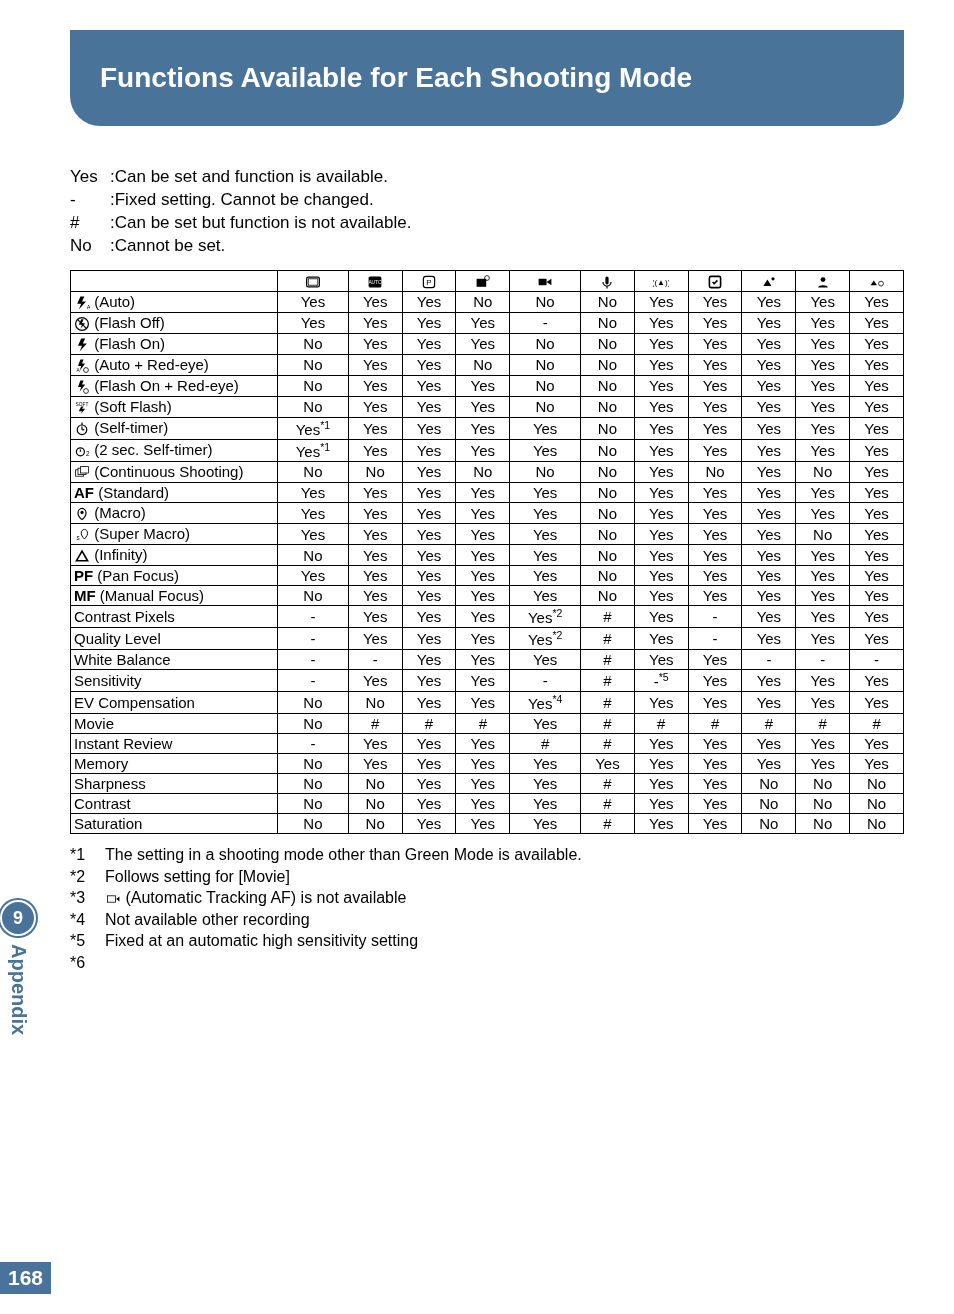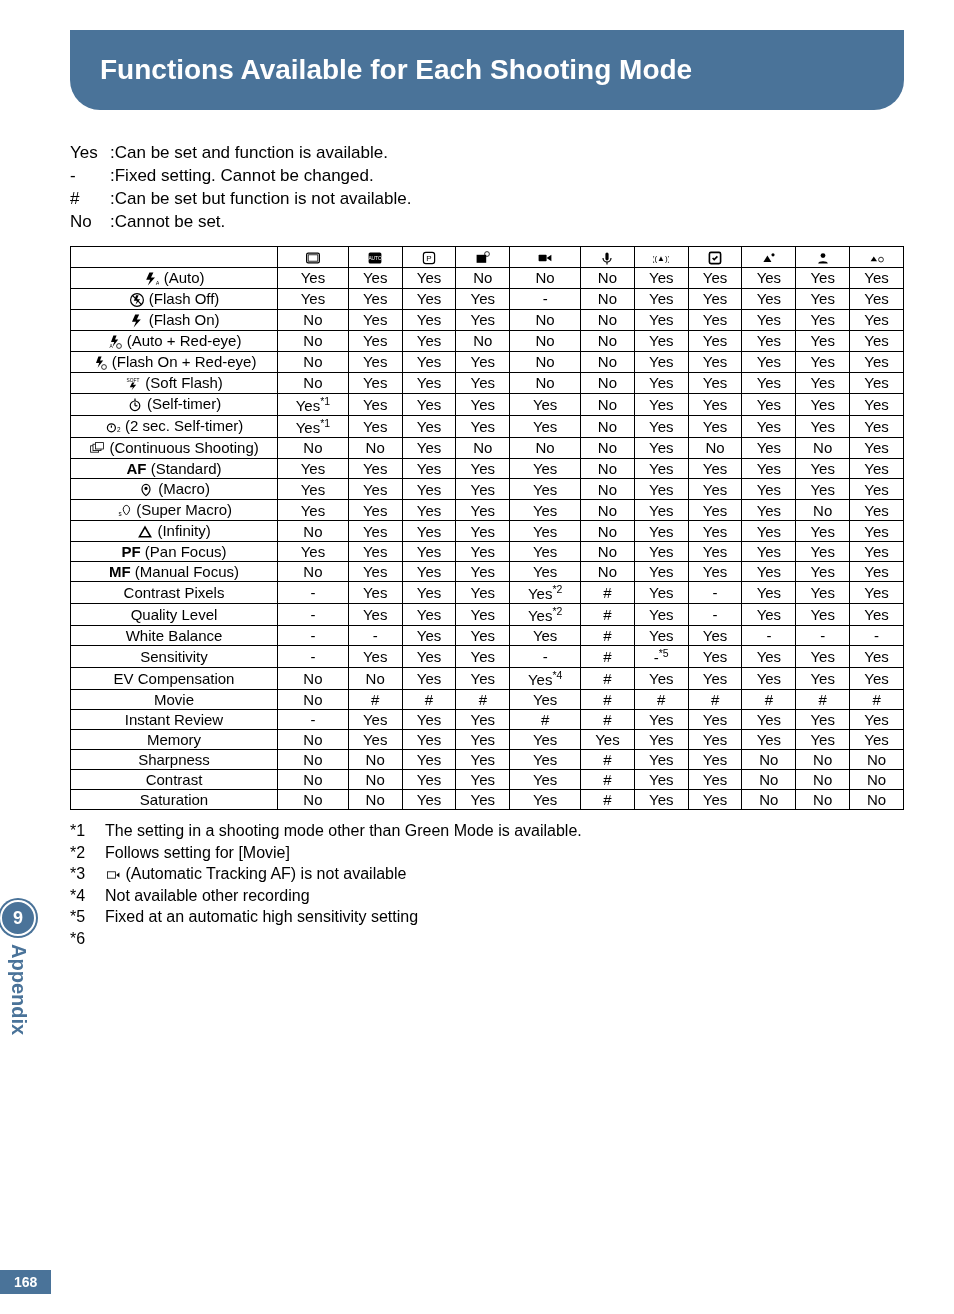--- a/index.html
+++ b/index.html
@@ -1,32 +1,32 @@
 <!DOCTYPE html>
 <html><head>
 <meta charset="utf-8">
 <style>
 html,body{margin:0;padding:0;font-family:Arial,Helvetica,sans-serif;background:#fff;color:#000}
 .page{width:954px;height:1314px;position:relative;box-sizing:border-box;padding:30px 50px 30px 70px}
-.title-bar{background:#4a7399;color:#fff;height:80px;border-radius:0 0 30px 30px;display:flex;align-items:center;padding:0 30px;font-size:28px;font-weight:bold;margin-bottom:32px}
+.title-bar{background:#4a7399;color:#fff;height:96px;border-radius:0 0 30px 30px;display:flex;align-items:center;padding:0 30px;font-size:28px;font-weight:bold;margin-bottom:40px}
 .legend{font-size:17px;line-height:1.35;margin-bottom:12px}
 .legend-row{display:flex}
 .legend-key{width:40px}
 table{border-collapse:collapse;width:100%;font-size:15px}
 th,td{border:1px solid #000;padding:1px 3px;text-align:center;white-space:nowrap}
-th:first-child,td:first-child{text-align:center;width:200px}
+th:first-child,td:first-child{text-align:left;width:200px}
 th{background:#fff;font-weight:normal}
 sup{font-size:0.7em}
 .footnotes{font-size:16px;margin-top:10px;line-height:1.35}
 .fn-row{display:flex}
 .fn-key{width:35px}
 .side-tab{position:absolute;left:0;top:900px;width:36px;height:230px;display:flex;flex-direction:column;align-items:center}
 .side-num{background:#4a7399;color:#fff;border-radius:18px;width:32px;height:32px;display:flex;align-items:center;justify-content:center;font-weight:bold;font-size:18px;margin-bottom:8px;border:2px solid #fff;box-shadow:0 0 0 2px #4a7399}
 .side-label{writing-mode:vertical-rl;font-weight:bold;font-size:20px;color:#4a7399}
-.page-num{position:absolute;left:0;bottom:20px;background:#4a7399;color:#fff;padding:4px 14px;font-weight:bold;font-size:14px}
+.page-num{position:absolute;left:0;bottom:20px;background:#4a7399;color:#fff;padding:4px 8px;font-weight:bold;font-size:21px}
 .icon-svg{height:16px;vertical-align:middle}
 </style>
 </head>
 <body>
 
 <div class="page">
   <div class="title-bar">Functions Available for Each Shooting Mode</div>
 
   <div class="legend" id="legend-container">
       <div class="legend-row">

